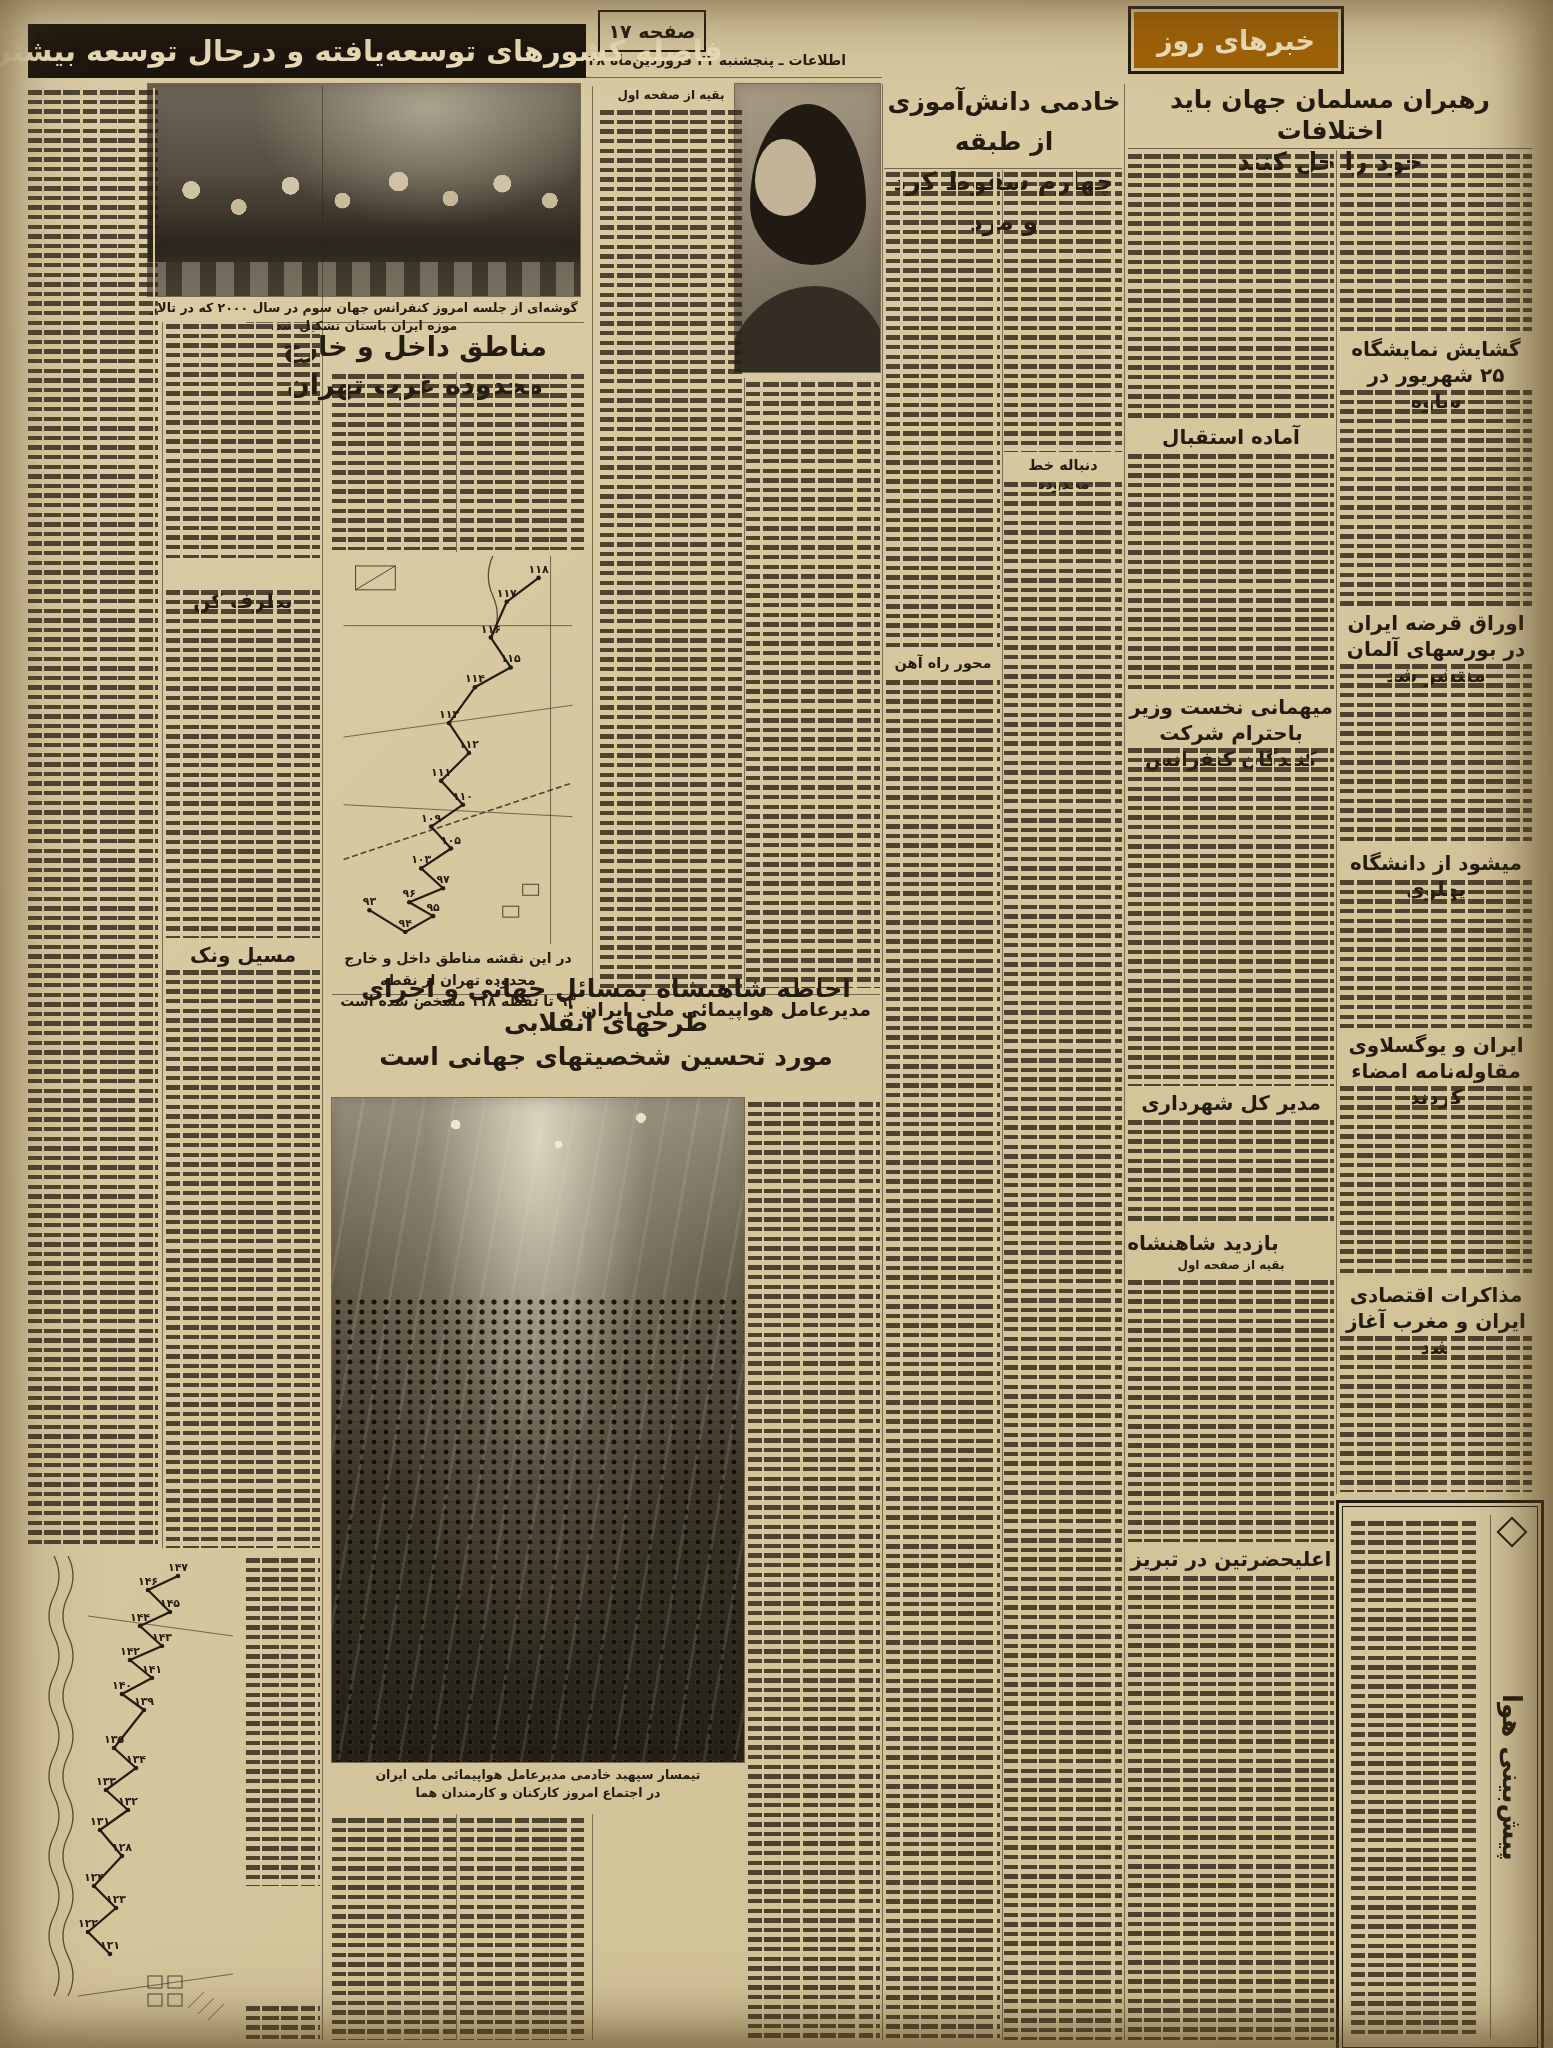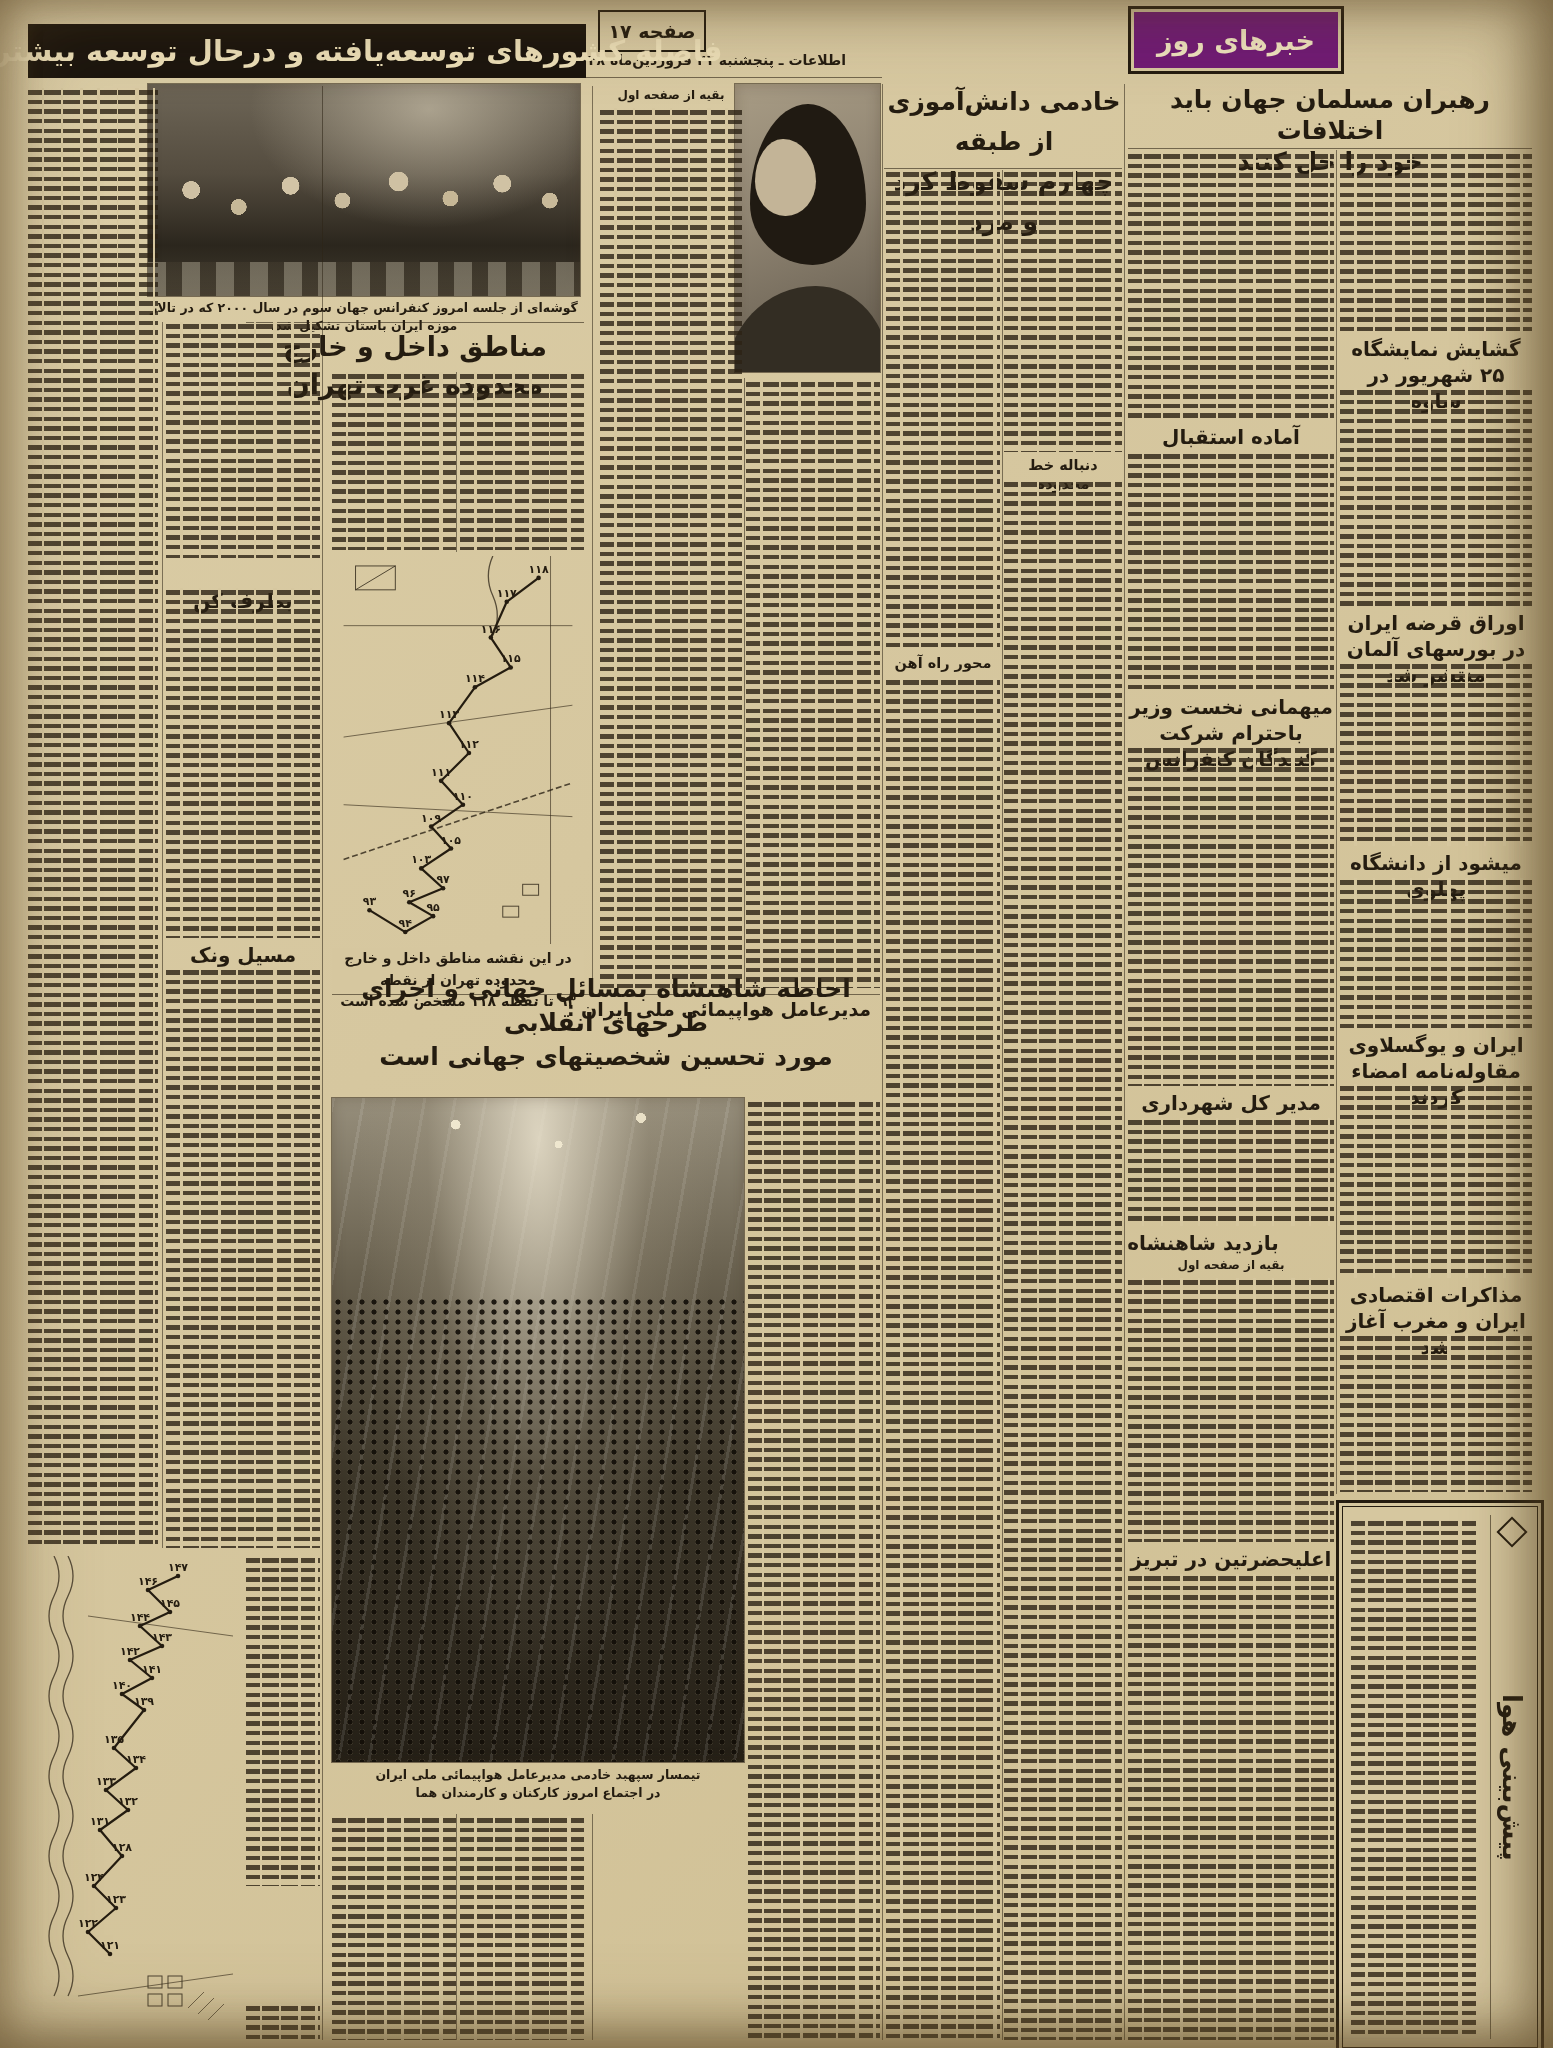--- a/index.html
+++ b/index.html
@@ -15,21 +15,21 @@
   .sim{
     background-image:
       repeating-linear-gradient(90deg, rgba(214,199,159,0) 0 14px, #d6c79f 14px 16.5px, rgba(214,199,159,0) 16.5px 33px, #d6c79f 33px 35px, rgba(214,199,159,0) 35px 52px, #d6c79f 52px 55.5px),
       repeating-linear-gradient(180deg, rgba(0,0,0,0) 0 2.2px, rgba(44,34,20,.80) 2.2px 6.6px, rgba(0,0,0,0) 6.6px 9.6px);
   }
   .rule-v{background:rgba(46,36,22,.55);width:1px;}
   .rule-h{background:rgba(46,36,22,.6);height:1px;}
   .ribbon{background:#1a140d;color:#ecdfb8;display:flex;align-items:center;justify-content:center;
     font-weight:bold;font-size:29px;white-space:nowrap;}
   .newsbox{border:3px solid #241c10;background:#d6c79f;padding:3px;}
-  .newsbox-inner{background:#701a75;color:#f0e4c0;height:100%;display:flex;align-items:center;justify-content:center;
+  .newsbox-inner{background:#a16207;color:#f0e4c0;height:100%;display:flex;align-items:center;justify-content:center;
     font-weight:bold;font-size:27px;}
   .pagebox{border:2px solid #241c10;display:flex;align-items:center;justify-content:center;font-weight:bold;font-size:19px;}
   .dateline{font-size:14px;font-weight:bold;text-align:center;white-space:nowrap;}
   .h2l{font-weight:bold;text-align:center;}
   .h-muslim{font-size:25px;line-height:31px;}
   .h-girl{font-size:25px;line-height:40px;}
   .h-west{font-size:27px;line-height:38px;}
   .h-homa{font-size:25px;line-height:34px;}
   .kicker{font-weight:bold;font-size:19px;text-align:center;}
   .subhead{font-weight:bold;text-align:center;font-size:20px;line-height:1.3;}

